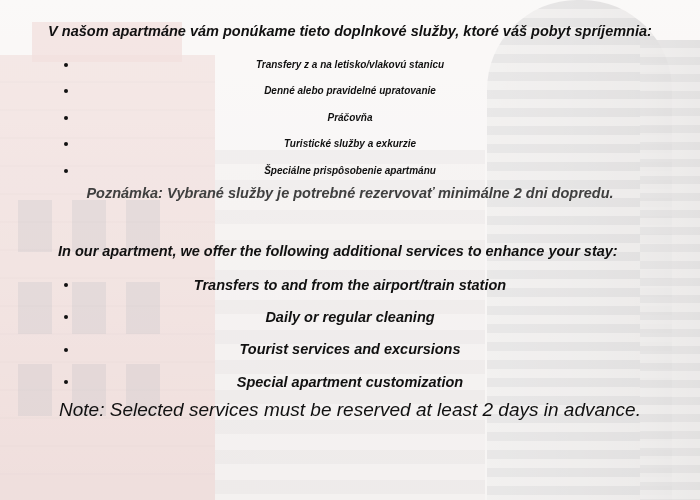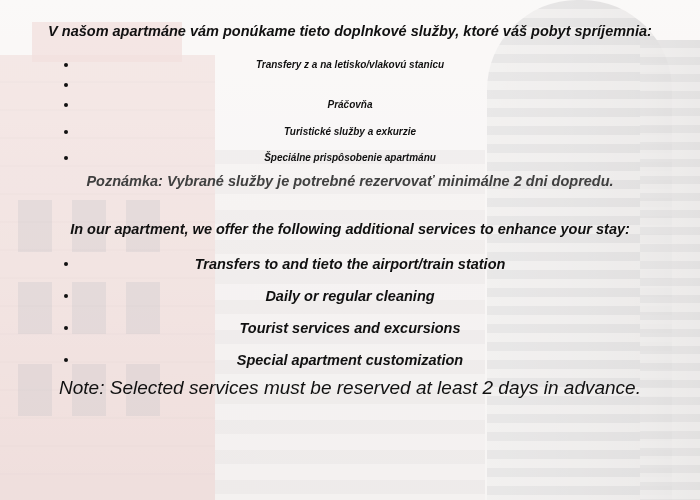--- a/index.html
+++ b/index.html
@@ -167,25 +167,24 @@
     font-size: 14.5px;
     line-height: 1.3;
     margin: 0 16px 0 16px;
     color: #404040;
   }
   .note.bold { font-weight: bold; }
 
   .gap { height: 24px; }
 
   .heading-en {
-    text-align: center;
     font-weight: bold;
     font-size: 14.5px;
     line-height: 1.4;
-    margin: 1px 30px 8px 30px;
+    margin: 10px 30px 8px 30px;
   }
   ul.svc.en li { font-size: 14.5px; font-weight: bold; }
   .note-en {
     text-align: center;
     font-size: 19px;
     line-height: 1.3;
     margin: 0 28px 0 28px;
   }
 </style>
 </head>
@@ -219,20 +218,21 @@
     <div class="block">
       <div class="heading">V našom apartmáne vám ponúkame tieto doplnkové služby, ktoré váš pobyt spríjemnia:</div>
 
       <ul class="svc">
         <li>
           <span class="bullet"></span>
           <span>Transfery z a na letisko/vlakovú stanicu</span>
         </li>
         <li>
           <span class="bullet"></span>
+          <span>Denné alebo pravidelné upratovanie</span>
         </li>
         <li>
           <span class="bullet"></span>
           <span>Práčovňa</span>
         </li>
         <li>
           <span class="bullet"></span>
           <span>Turistické služby a exkurzie</span>
         </li>
         <li>
@@ -245,21 +245,21 @@
     </div>
 
     <div class="gap"></div>
 
     <div class="block">
       <div class="heading-en">In our apartment, we offer the following additional services to enhance your stay:</div>
 
       <ul class="svc en">
         <li>
           <span class="bullet"></span>
-          <span>Transfers to and tieto the airport/train station</span>
+          <span>Transfers to and from the airport/train station</span>
         </li>
         <li>
           <span class="bullet"></span>
           <span>Daily or regular cleaning</span>
         </li>
         <li>
           <span class="bullet"></span>
           <span>Tourist services and excursions</span>
         </li>
         <li>

